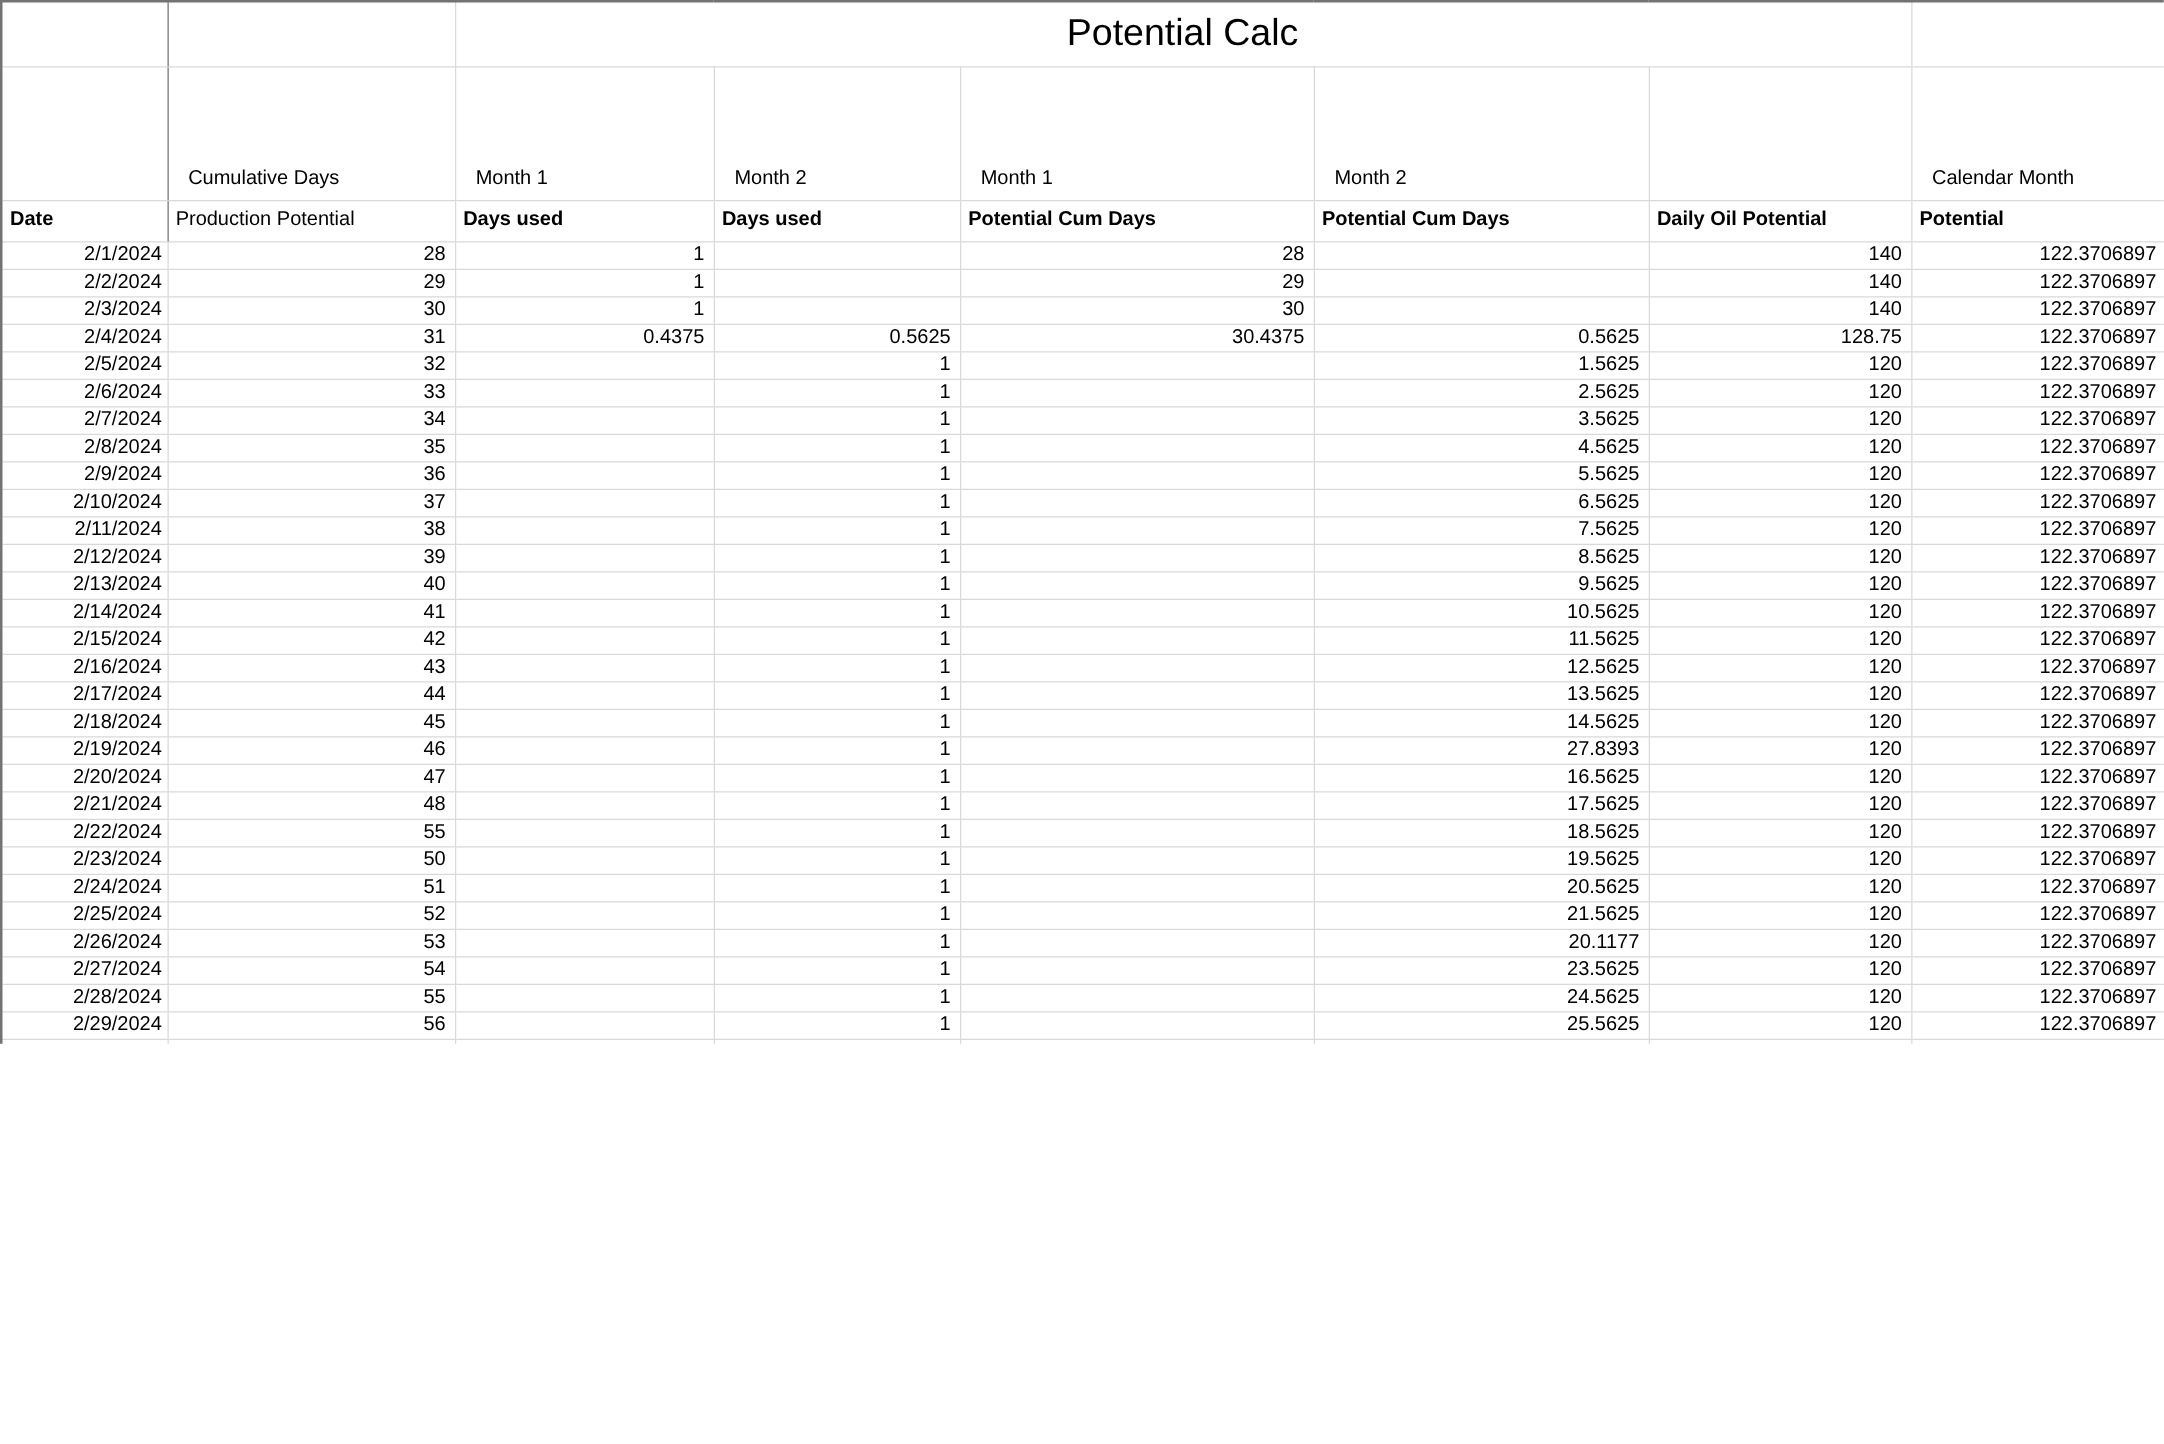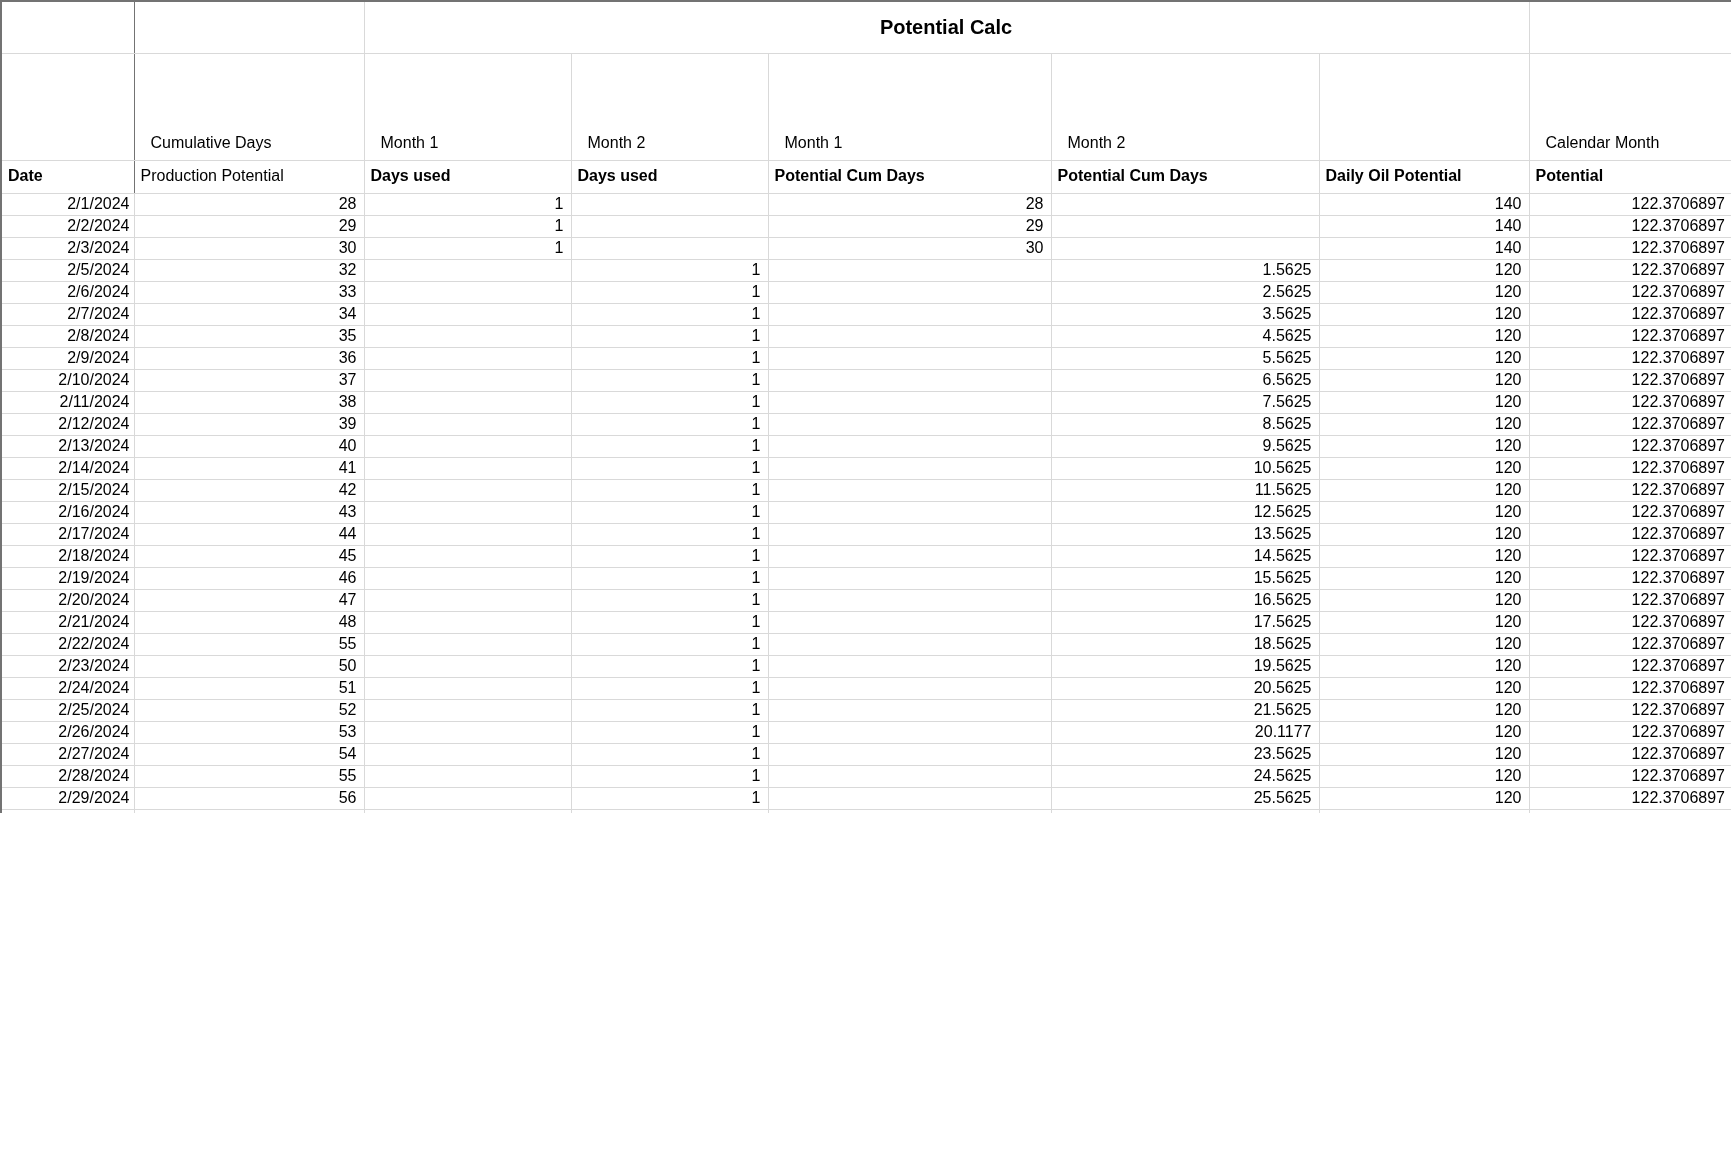--- a/index.html
+++ b/index.html
@@ -23,21 +23,21 @@
     padding:0 7px 0 6px;
     vertical-align:middle;
   }
   td.last { border-right:none; }
   tr.row-title { height:52px; }
   tr.row-h1 { height:107px; }
   tr.row-h2 { height:33px; }
   tr.data-row { height:22px; }
   tr.partial { height:4px; }
   tr.partial td { border-bottom:none; }
-  td.title-cell { text-align:center; font-weight:bold; font-size:20px; vertical-align:middle; }
+  td.title-cell { text-align:center; font-weight:normal; font-size:30px; vertical-align:middle; }
   td.pane-r { border-right:1.5px solid var(--pane);margin-left:16px; }
   tr.row-h1 td { vertical-align:bottom; padding-bottom:7px; text-align:left;padding-left:16px; }
   tr.row-h2 td { font-weight:bold; text-align:left; vertical-align:middle; }
   tr.row-h2 td.regular { font-weight:normal;margin-top:21px; }
   tr.data-row td { text-align:right; }
   tr.data-row td.c0 { padding-right:4px; }
 </style>
 </head>
 <body>
 
@@ -105,20 +105,30 @@
         <td class="c0">2/3/2024</td>
         <td class="c1">30</td>
         <td class="c2">1</td>
         <td class="c3"></td>
         <td class="c4">30</td>
         <td class="c5"></td>
         <td class="c6">140</td>
         <td class="c7 last">122.3706897</td>
       </tr>
       <tr class="data-row">
+        <td class="c0">2/4/2024</td>
+        <td class="c1">31</td>
+        <td class="c2">0.4375</td>
+        <td class="c3">0.5625</td>
+        <td class="c4">30.4375</td>
+        <td class="c5">0.5625</td>
+        <td class="c6">128.75</td>
+        <td class="c7 last">122.3706897</td>
+      </tr>
+      <tr class="data-row">
         <td class="c0">2/5/2024</td>
         <td class="c1">32</td>
         <td class="c2"></td>
         <td class="c3">1</td>
         <td class="c4"></td>
         <td class="c5">1.5625</td>
         <td class="c6">120</td>
         <td class="c7 last">122.3706897</td>
       </tr>
       <tr class="data-row">
@@ -250,21 +260,21 @@
         <td class="c5">14.5625</td>
         <td class="c6">120</td>
         <td class="c7 last">122.3706897</td>
       </tr>
       <tr class="data-row">
         <td class="c0">2/19/2024</td>
         <td class="c1">46</td>
         <td class="c2"></td>
         <td class="c3">1</td>
         <td class="c4"></td>
-        <td class="c5">15.5625</td>
+        <td class="c5">27.8393</td>
         <td class="c6">120</td>
         <td class="c7 last">122.3706897</td>
       </tr>
       <tr class="data-row">
         <td class="c0">2/20/2024</td>
         <td class="c1">47</td>
         <td class="c2"></td>
         <td class="c3">1</td>
         <td class="c4"></td>
         <td class="c5">16.5625</td>

